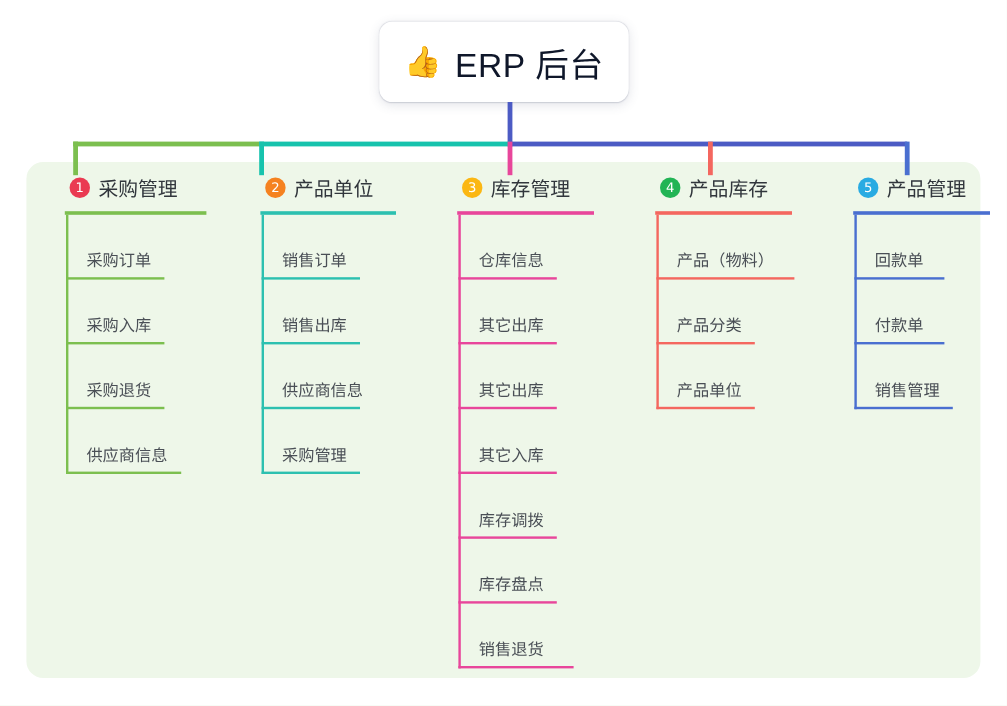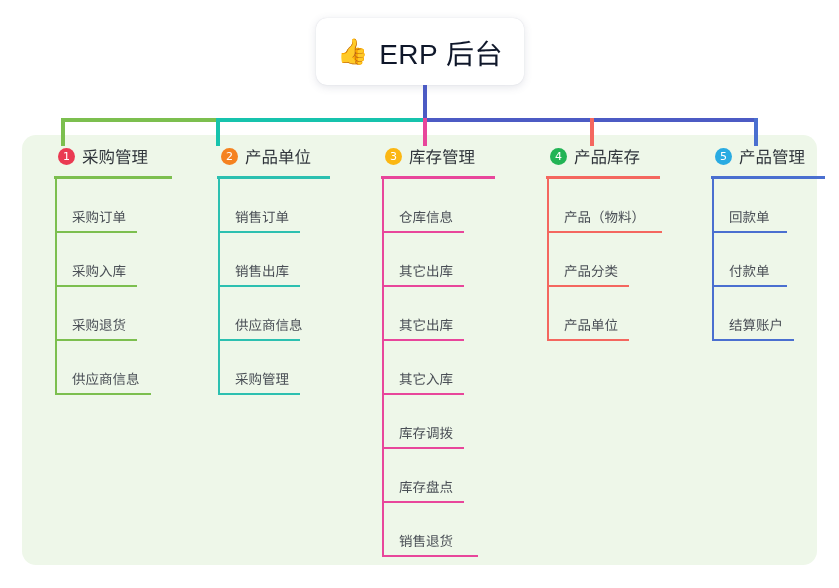--- a/index.html
+++ b/index.html
@@ -297,20 +297,20 @@
         <div class="items">
           <div class="item">
             <span class="item-label">回款单</span>
             <div class="item-rule" style="width: 75px; background: rgb(74, 111, 208);"></div>
           </div>
           <div class="item">
             <span class="item-label">付款单</span>
             <div class="item-rule" style="width: 75px; background: rgb(74, 111, 208);"></div>
           </div>
           <div class="item">
-            <span class="item-label">结算账户</span>
+            <span class="item-label">销售管理</span>
             <div class="item-rule" style="width: 82px; background: rgb(74, 111, 208);"></div>
           </div>
         </div>
       </div>
     </div>
 
 </div>
 
 </body></html>

